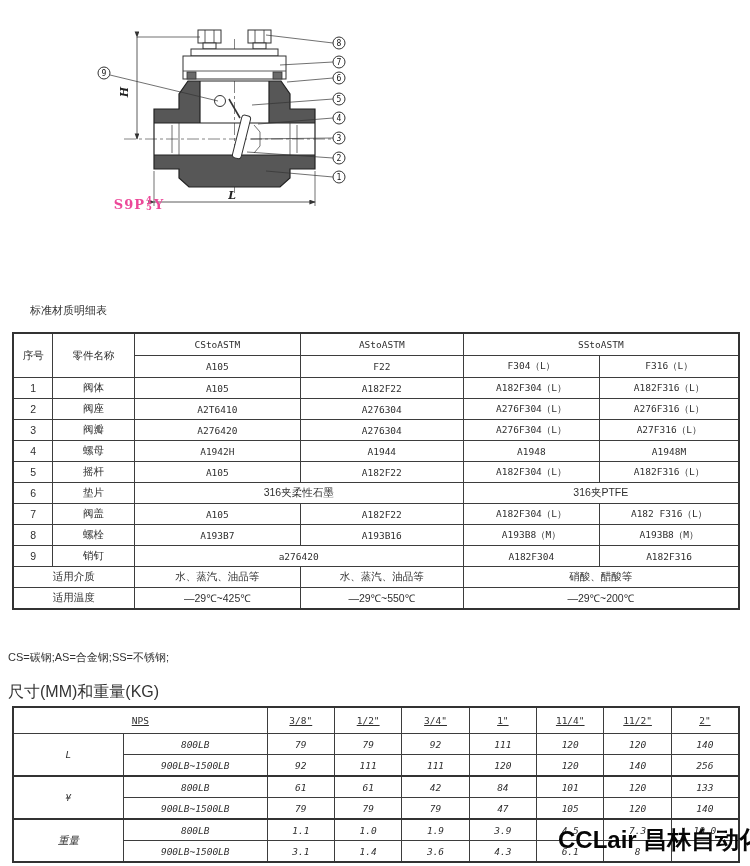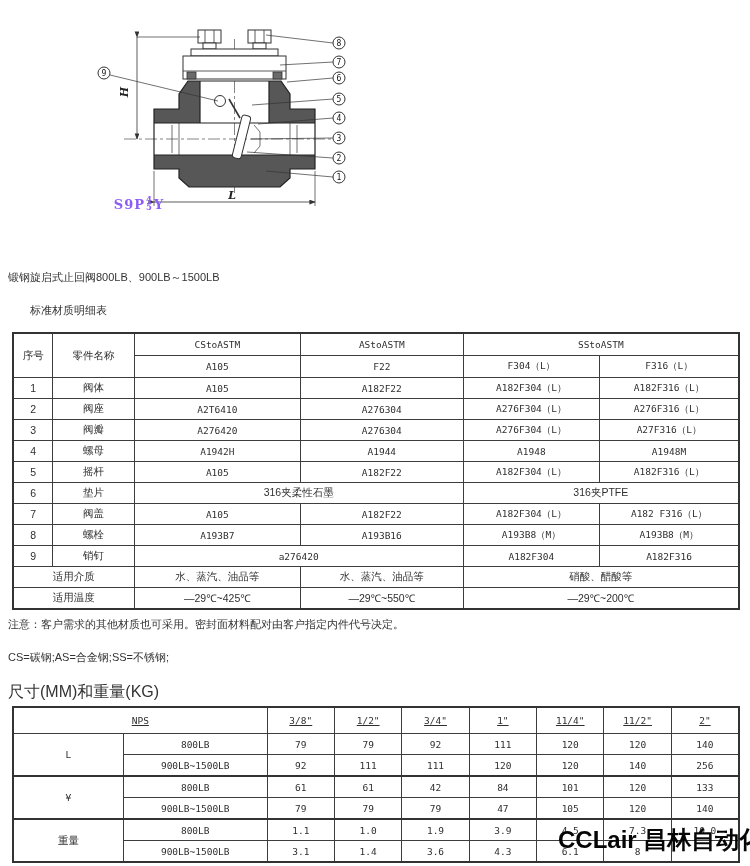--- a/index.html
+++ b/index.html
@@ -14,42 +14,42 @@
   .wh line{stroke:#333;stroke-width:0.8;}
   .wh2{fill:#fff;stroke:#333;stroke-width:1;}
   .body{fill:#575757;stroke:#222;stroke-width:1.2;}
   .tl{stroke:#333;stroke-width:0.7;fill:none;}
   .dim{stroke:#333;stroke-width:0.8;}
   .ldr line{stroke:#333;stroke-width:0.7;}
   .callout circle{fill:#fff;stroke:#333;stroke-width:1;}
   .callout text{font-size:8px;fill:#111;text-anchor:middle;font-family:"DejaVu Sans Mono",monospace;}
   .dimtxt{font-size:11px;font-weight:bold;font-style:italic;font-family:"DejaVu Serif",serif;fill:#222;text-anchor:middle;}
   #model-label{left:94px;top:197px;width:90px;text-align:center;font-weight:bold;
-               font-size:13px;font-family:"DejaVu Serif",serif;color:#8b5cf6;letter-spacing:1px;}
+               font-size:13px;font-family:"DejaVu Serif",serif;color:#ec4899;letter-spacing:1px;}
   .frac{display:inline-block;vertical-align:middle;margin:0 1px;position:relative;top:-2px;}
   .frac span{display:block;font-size:8.5px;line-height:7px;font-weight:bold;text-align:center;}
 
   
   .para{left:8px;font-size:11px;color:#333;}
   #p-title{top:270px;}
   #p-cap{top:303px;margin-left:22px;}
   #note1{top:617px;}
   #note2{top:650px;font-size:11px;}
   #note3{top:682px;font-size:16px;}
 
   
   table{border-collapse:collapse;table-layout:fixed;width:728px;border:2px solid #333;}
   td,th{border:1px solid #3d3d3d;text-align:center;vertical-align:middle;padding:0 1px;
         font-weight:normal;font-size:10.5px;height:20px;overflow:hidden;white-space:nowrap;color:#2f2f2f;}
   .code{font-family:"DejaVu Sans Mono",monospace;font-size:9.5px;letter-spacing:0;}
   #mat-table{left:12px;top:332px;}
   #mat-table tr.hdr td, #mat-table tr.hdr th{height:21px;}
   #dim-table{left:12px;top:706px;}
   #dim-table tr.hdr th{height:25px;text-decoration:underline;}
-  #dim-table td{height:20px;}
+  #dim-table td{height:20px;font-style:italic;}
   .gsep{border-top:2px solid #333;}
 
   
   #watermark{left:558px;top:824px;font-size:24px;font-weight:bold;color:#060606;
              white-space:nowrap;z-index:6;font-family:"Liberation Sans",sans-serif;}
 </style>
 </head>
 <body>
 
 <div class="page">
@@ -155,21 +155,20 @@
     <g class="callout">
         <circle cx="20" cy="52" r="6"></circle>
         <text x="20" y="54.8">9</text>
       </g>
   </svg>
 
   <div id="model-label" class="abs">
     <span>S9P</span><span class="frac"><span>4</span><span>5</span></span><span>Y</span>
   </div>
 
-  <div id="p-title" class="abs para">锻钢旋启式止回阀800LB、900LB～1500LB</div>
   <div id="p-cap" class="abs para">标准材质明细表</div>
 
   <table id="mat-table" class="abs">
     <colgroup>
       <col style="width:5.5%">
         <col style="width:11.2%">
         <col style="width:22.9%">
       <col style="width:22.4%">
         <col style="width:18.8%">
         <col style="width:19.2%">
@@ -265,21 +264,20 @@
     </tr>
     <tr>
       <td colspan="2">适用温度</td>
       <td>—29℃~425℃</td>
       <td>—29℃~550℃</td>
       <td colspan="2">—29℃~200℃</td>
     </tr>
   </tbody>
     </table>
 
-  <div id="note1" class="abs para">注意：客户需求的其他材质也可采用。密封面材料配对由客户指定内件代号决定。</div>
   <div id="note2" class="abs para">CS=碳钢;AS=合金钢;SS=不锈钢;</div>
   <div id="note3" class="abs para">尺寸(MM)和重量(KG)</div>
 
   <table id="dim-table" class="abs">
     <colgroup>
       <col style="width:15.2%">
         <col style="width:19.8%">
       <col style="width:9.28%">
         <col style="width:9.28%">
         <col style="width:9.28%">

